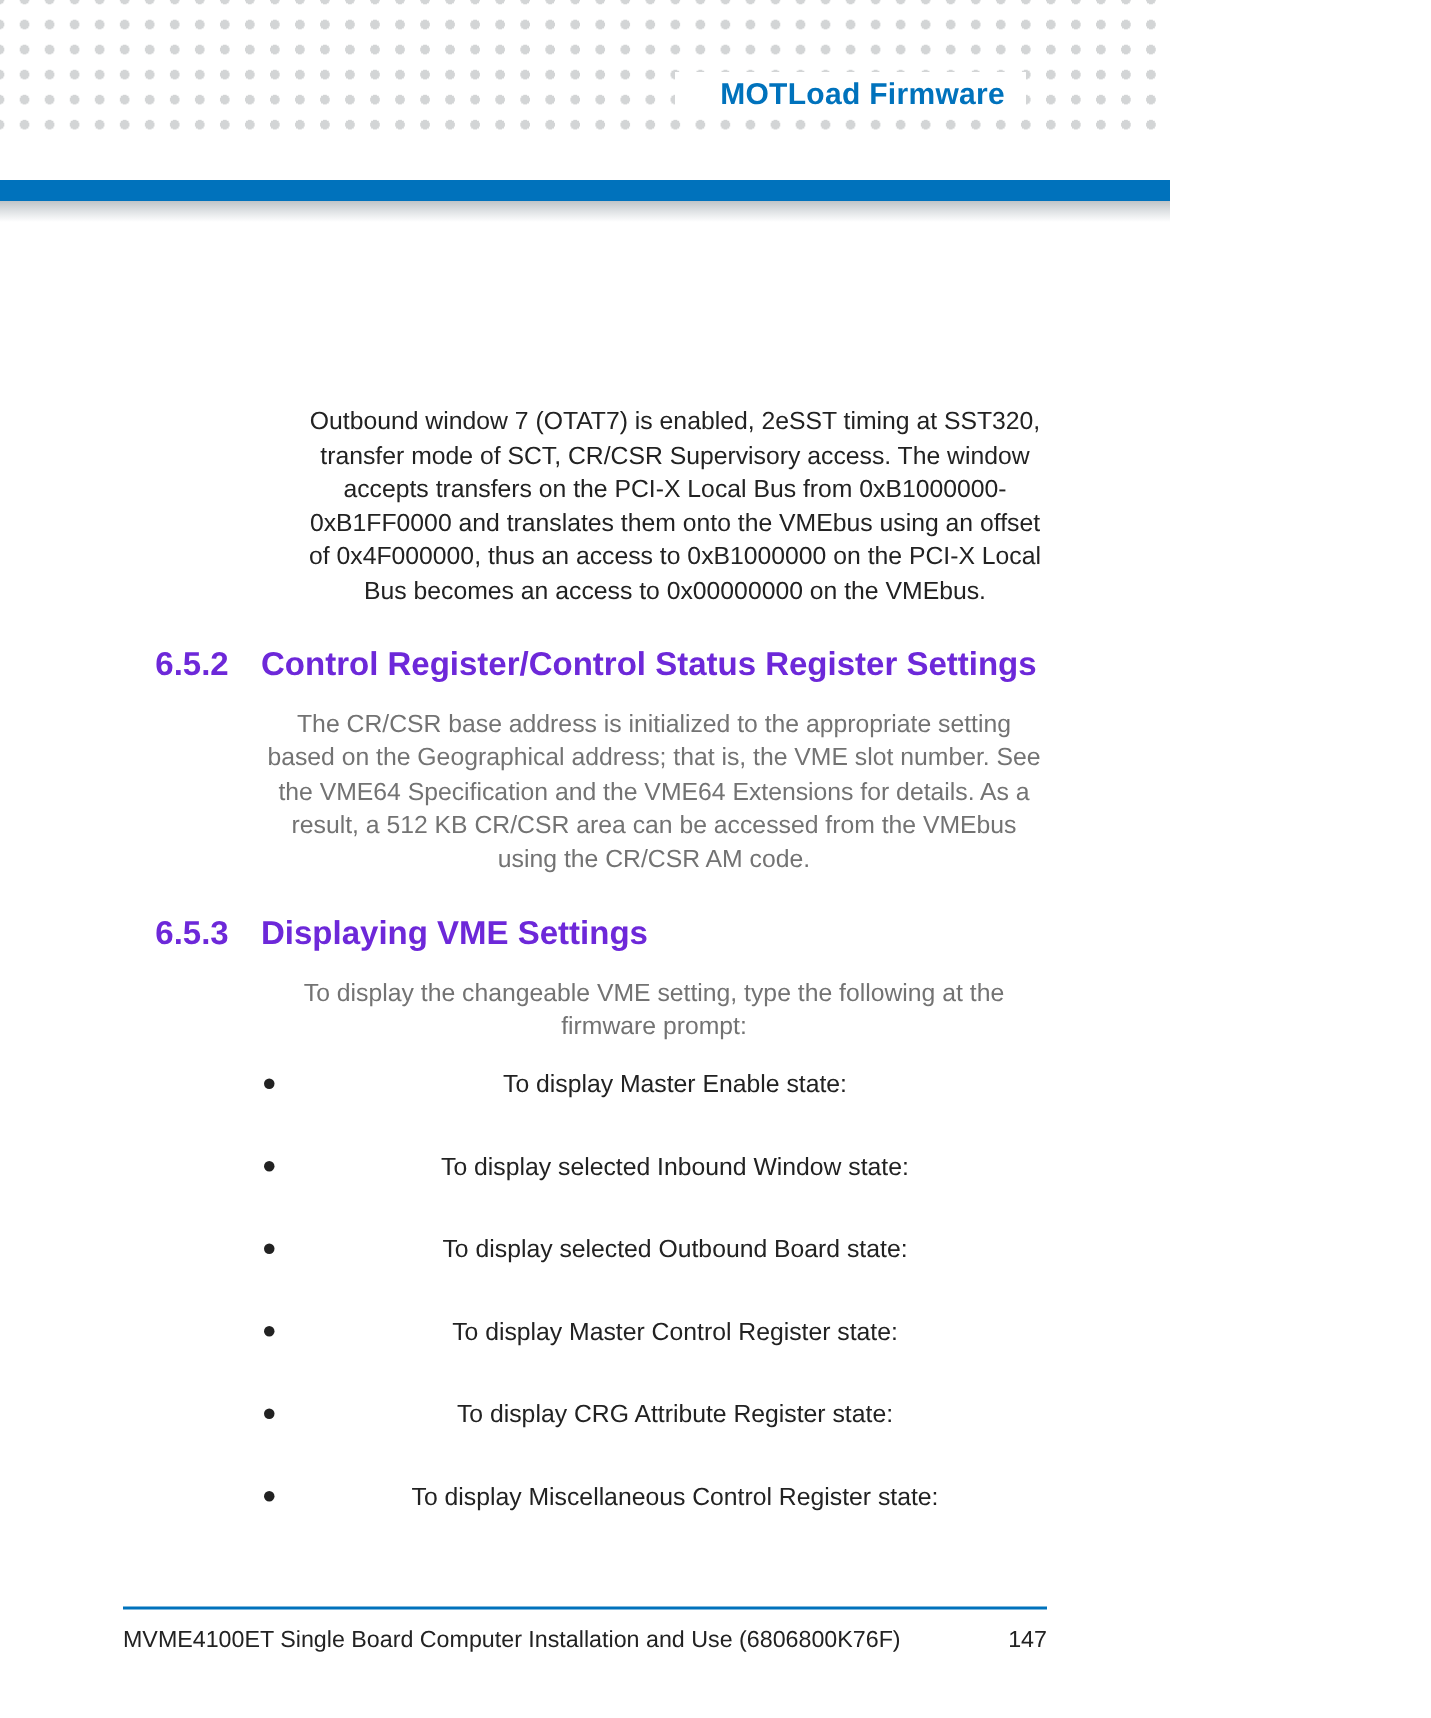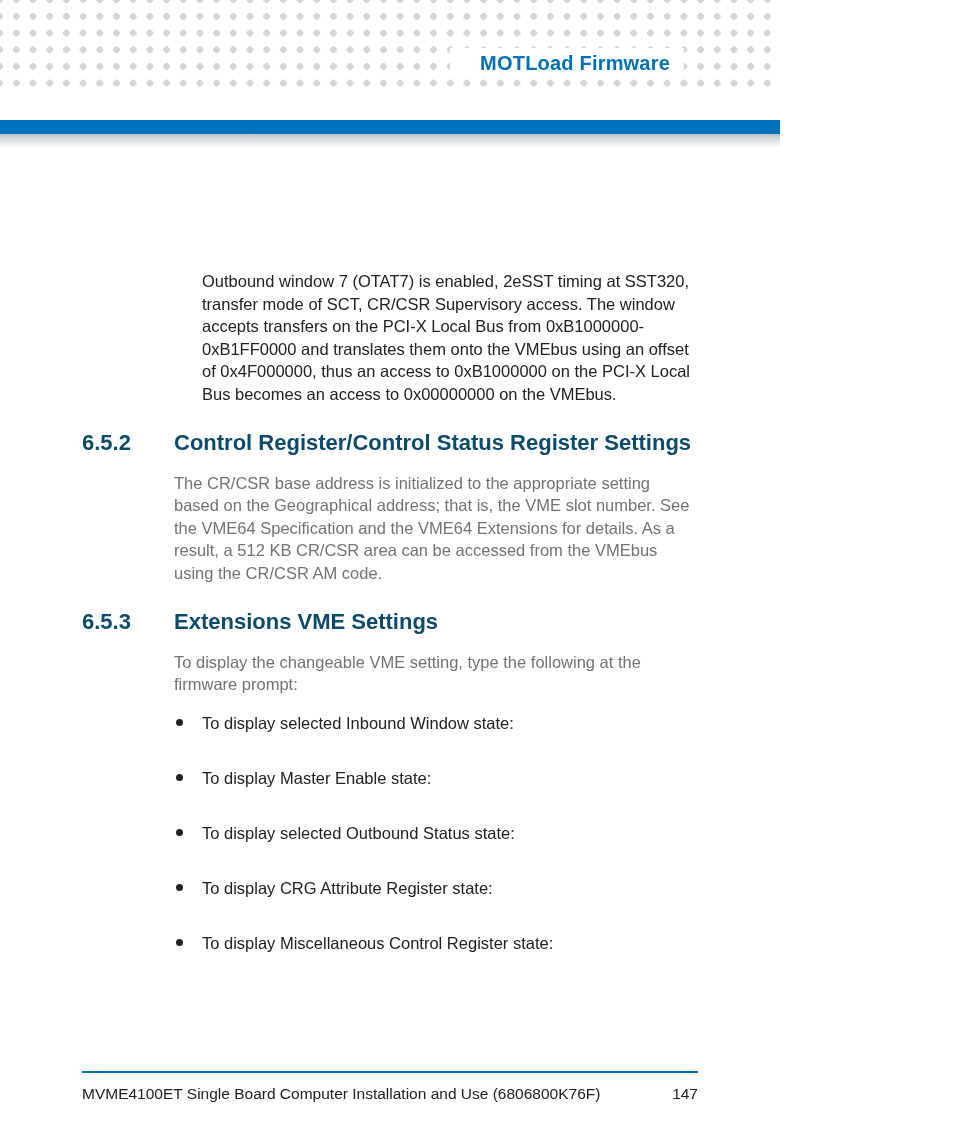--- a/index.html
+++ b/index.html
@@ -52,35 +52,36 @@
     height: 14px;
     background: linear-gradient(to bottom, #bfc4c7 0%, #e0e3e5 50%, #ffffff 100%);
   }
 
   .content {
     position: absolute;
     top: 270px;
     left: 82px;
     right: 82px;
     bottom: 90px;
+    text-align: center;
   }
 
   .body-text {
     font-size: 16.5px;
     line-height: 1.37;
     color: #222;
     margin-left: 120px;
     margin-right: 0;
     margin-bottom: 22px;
   }
 
   .section-heading {
     display: flex;
     align-items: baseline;
-    color: #0c4a6e;
+    color: #6d28d9;
     font-weight: 700;
     font-size: 22px;
     margin-top: 24px;
     margin-bottom: 16px;
   }
   .section-heading .num {
     width: 92px;
     flex: 0 0 92px;
   }
 
@@ -150,28 +151,29 @@
     <p class="body-text">Outbound window 7 (OTAT7) is enabled, 2eSST timing at SST320, transfer mode of SCT, CR/CSR Supervisory access. The window accepts transfers on the PCI-X Local Bus from 0xB1000000-0xB1FF0000 and translates them onto the VMEbus using an offset of 0x4F000000, thus an access to 0xB1000000 on the PCI-X Local Bus becomes an access to 0x00000000 on the VMEbus.</p>
 
     <h2 class="section-heading">
       <span class="num">6.5.2</span>
       <span>Control Register/Control Status Register Settings</span>
     </h2>
     <p class="level1-text">The CR/CSR base address is initialized to the appropriate setting based on the Geographical address; that is, the VME slot number. See the VME64 Specification and the VME64 Extensions for details. As a result, a 512 KB CR/CSR area can be accessed from the VMEbus using the CR/CSR AM code.</p>
 
     <h2 class="section-heading">
       <span class="num">6.5.3</span>
-      <span>Extensions VME Settings</span>
+      <span>Displaying VME Settings</span>
     </h2>
     <p class="level1-text">To display the changeable VME setting, type the following at the firmware prompt:</p>
 
     <ul class="bullets">
+      <li>To display Master Enable state:</li>
       <li>To display selected Inbound Window state:</li>
-      <li>To display Master Enable state:</li>
-      <li>To display selected Outbound Status state:</li>
+      <li>To display selected Outbound Board state:</li>
+      <li>To display Master Control Register state:</li>
       <li>To display CRG Attribute Register state:</li>
       <li>To display Miscellaneous Control Register state:</li>
     </ul>
 
   </div>
 
   <div class="footer">
     <div class="footer-rule"></div>
     <div class="footer-row">
       <span>MVME4100ET Single Board Computer Installation and Use (6806800K76F)</span>

